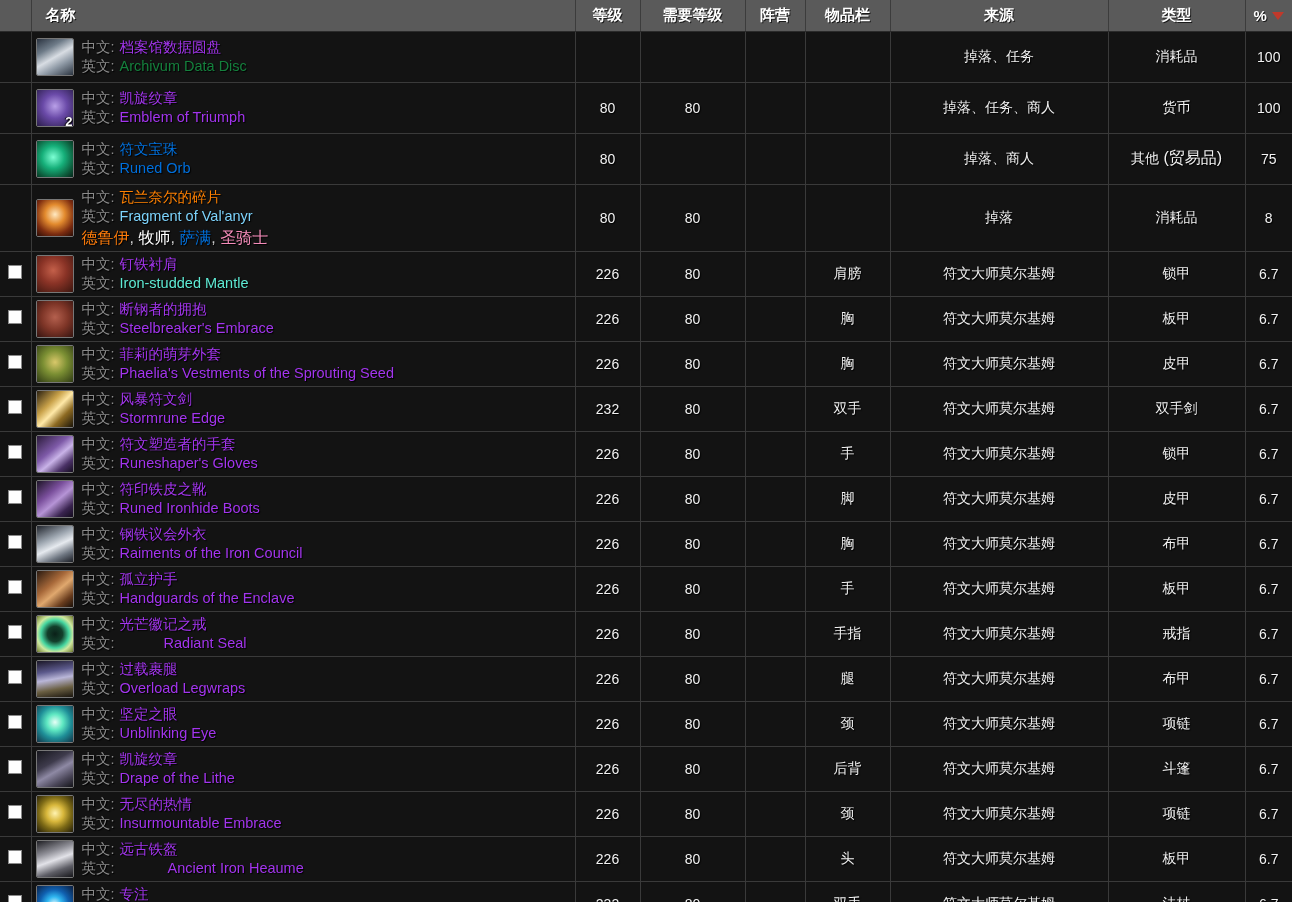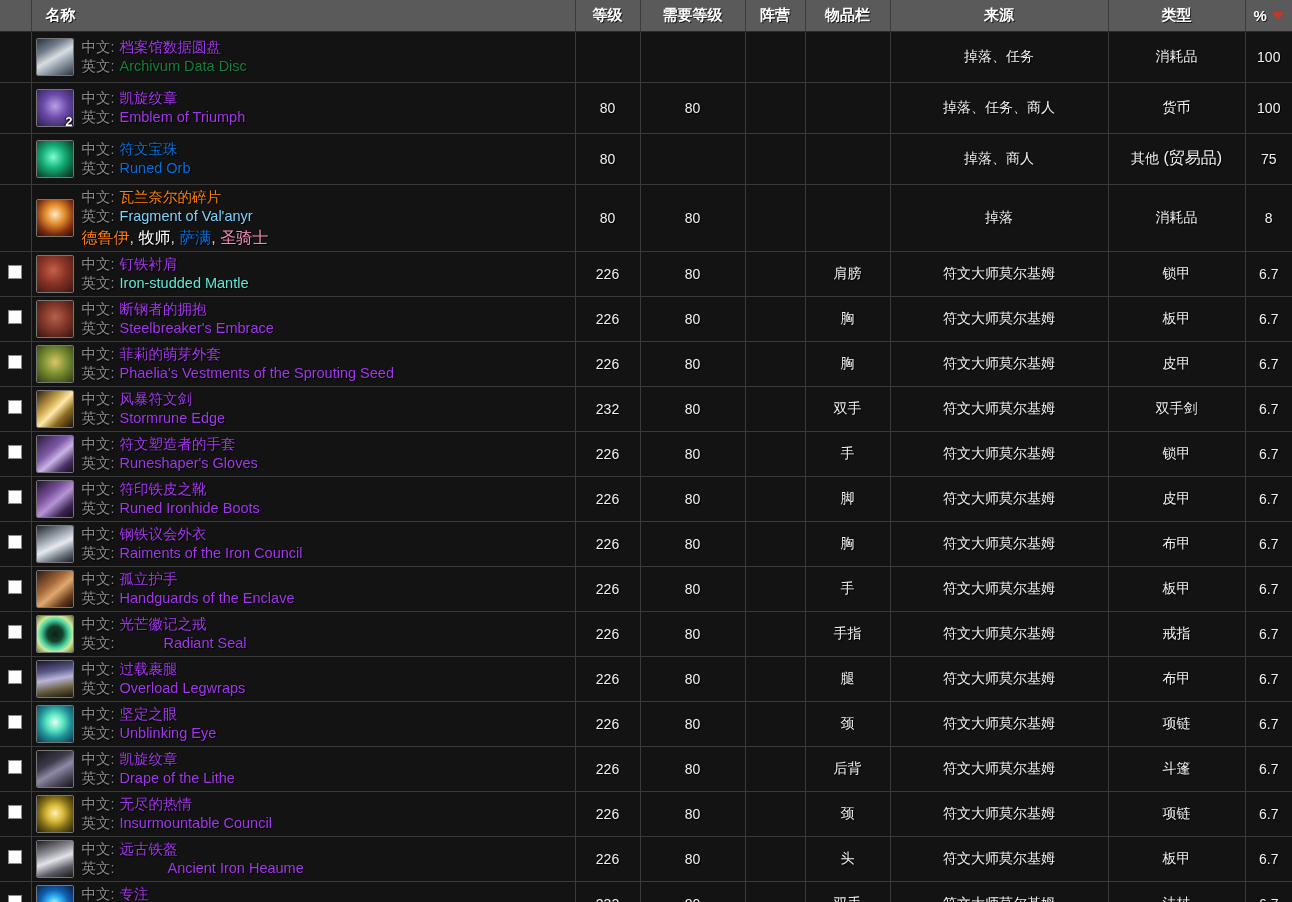--- a/index.html
+++ b/index.html
@@ -474,21 +474,21 @@
       </tr>
       <tr>
         <td class="cb-cell"><span class="checkbox"></span></td>
         <td class="name-cell">
           <div class="name-wrap">
             <div class="icon-box">
               <div class="icon-art" style="background: radial-gradient(circle at 50% 48%, rgb(255, 243, 176) 0%, rgb(217, 184, 60) 32%, rgb(125, 106, 22) 62%, rgb(35, 29, 8) 100%);"></div>
             </div>
             <div class="names">
               <div class="nline"><span class="nlabel">中文:</span><a style="color: rgb(163, 53, 238); text-decoration: none;">无尽的热情</a></div>
-              <div class="nline"><span class="nlabel">英文:</span><a style="color: rgb(163, 53, 238); text-decoration: none;">Insurmountable Council</a></div>
+              <div class="nline"><span class="nlabel">英文:</span><a style="color: rgb(163, 53, 238); text-decoration: none;">Insurmountable Embrace</a></div>
             </div>
           </div>
         </td>
         <td>226</td>
         <td>80</td>
         <td></td>
         <td>颈</td>
         <td>符文大师莫尔基姆</td>
         <td><span>项链</span></td>
         <td class="col-last">6.7</td>

